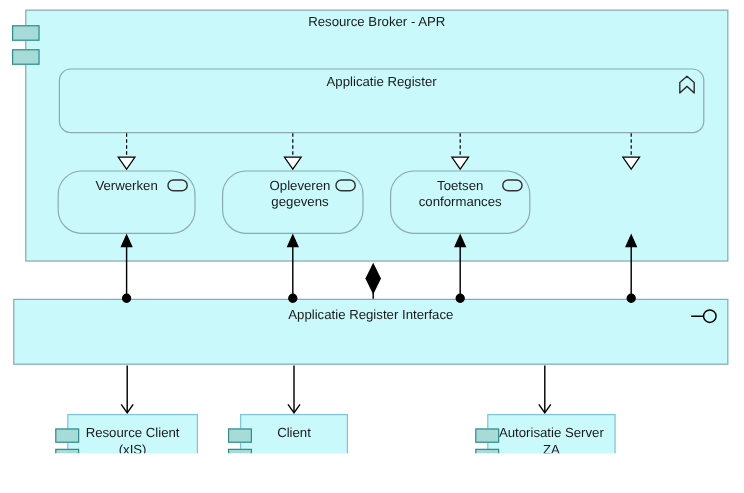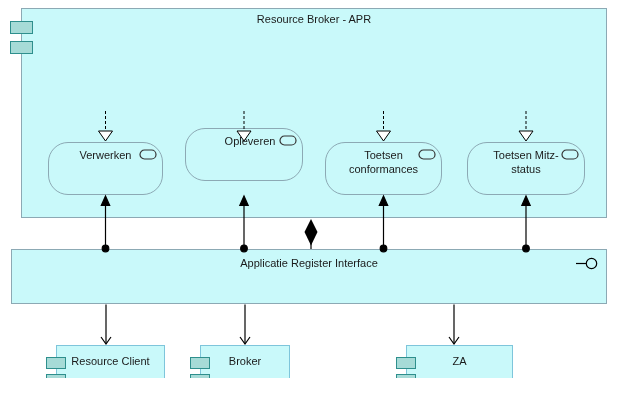--- a/index.html
+++ b/index.html
@@ -42,68 +42,70 @@
 </head>
 <body>
 
 <div class="stage">
 
   <div class="box" style="left:21px;top:8px;width:586px;height:210px;"></div>
   <div class="outer-title">Resource Broker - APR</div>
   <div class="mod mod-big" style="top:21px;"></div>
   <div class="mod mod-big" style="top:41px;"></div>
 
+  <div class="box rounded" style="left:49px;top:57px;width:538px;height:54px;">
+    <div class="reg-label">Applicatie Register</div>
+    <svg class="icon-svg" style="right:6px;top:4px;" width="15" height="17" viewBox="0 0 15 17">
+      <path d="M1.5,15.5 L1.5,6.8 L7.5,1.5 L13.5,6.8 L13.5,15.5 L7.5,10 Z" fill="none" stroke="#333333" stroke-width="1.2" stroke-linejoin="round"></path>
+    </svg>
+  </div>
 
   <div class="box svc" style="left:48px;top:142px;width:115px;height:53px;">
     <div>Verwerken</div>
     <svg class="icon-svg" style="right:5px;top:6px;" width="18" height="11" viewBox="0 0 18 11">
       <rect x="1" y="1" width="16" height="9" rx="4.5" fill="none" stroke="#333333" stroke-width="1.2"></rect>
     </svg>
   </div>
 
-  <div class="box svc" style="left:185px;top:128px;width:118px;height:53px;padding-left:12px;">
+  <div class="box svc" style="left:185px;top:142px;width:118px;height:53px;padding-left:12px;">
     <div>Opleveren</div>
+    <div>gegevens</div>
     <svg class="icon-svg" style="right:5px;top:6px;" width="18" height="11" viewBox="0 0 18 11">
       <rect x="1" y="1" width="16" height="9" rx="4.5" fill="none" stroke="#333333" stroke-width="1.2"></rect>
     </svg>
   </div>
 
   <div class="box svc" style="left:325px;top:142px;width:117px;height:53px;">
     <div>Toetsen</div>
     <div>conformances</div>
     <svg class="icon-svg" style="right:5px;top:6px;" width="18" height="11" viewBox="0 0 18 11">
       <rect x="1" y="1" width="16" height="9" rx="4.5" fill="none" stroke="#333333" stroke-width="1.2"></rect>
     </svg>
   </div>
 
-  <div class="box svc" style="left:467px;top:142px;width:118px;height:53px;">
-    <div>Toetsen Mitz-</div>
-    <div>status</div>
-    <svg class="icon-svg" style="right:5px;top:6px;" width="18" height="11" viewBox="0 0 18 11">
-      <rect x="1" y="1" width="16" height="9" rx="4.5" fill="none" stroke="#333333" stroke-width="1.2"></rect>
-    </svg>
-  </div>
 
   <div class="box" style="left:11px;top:249px;width:596px;height:55px;">
     <div class="bar-label">Applicatie Register Interface</div>
   </div>
 
   <div class="box comp" style="left:56px;top:345px;width:109px;height:54px;">
     <div>Resource Client</div>
+    <div>(xIS)</div>
   </div>
   <div class="mod mod-small" style="left:46px;top:357px;"></div>
   <div class="mod mod-small" style="left:46px;top:374px;"></div>
 
   <div class="box comp" style="left:200px;top:345px;width:90px;height:54px;">
-    <div>Broker</div>
+    <div>Client</div>
   </div>
   <div class="mod mod-small" style="left:190px;top:357px;"></div>
   <div class="mod mod-small" style="left:190px;top:374px;"></div>
 
   <div class="box comp" style="left:406px;top:345px;width:107px;height:54px;">
+    <div>Autorisatie Server</div>
     <div>ZA</div>
   </div>
   <div class="mod mod-small" style="left:396px;top:357px;"></div>
   <div class="mod mod-small" style="left:396px;top:374px;"></div>
 
   <svg class="overlay" viewBox="0 0 620 411">
 
     <g stroke="#000000" stroke-width="1">
       <line x1="105.5" y1="111" x2="105.5" y2="130" stroke-dasharray="3 2"></line>
       <polygon points="98.5,131 112.5,131 105.5,141" fill="#ffffff"></polygon>

